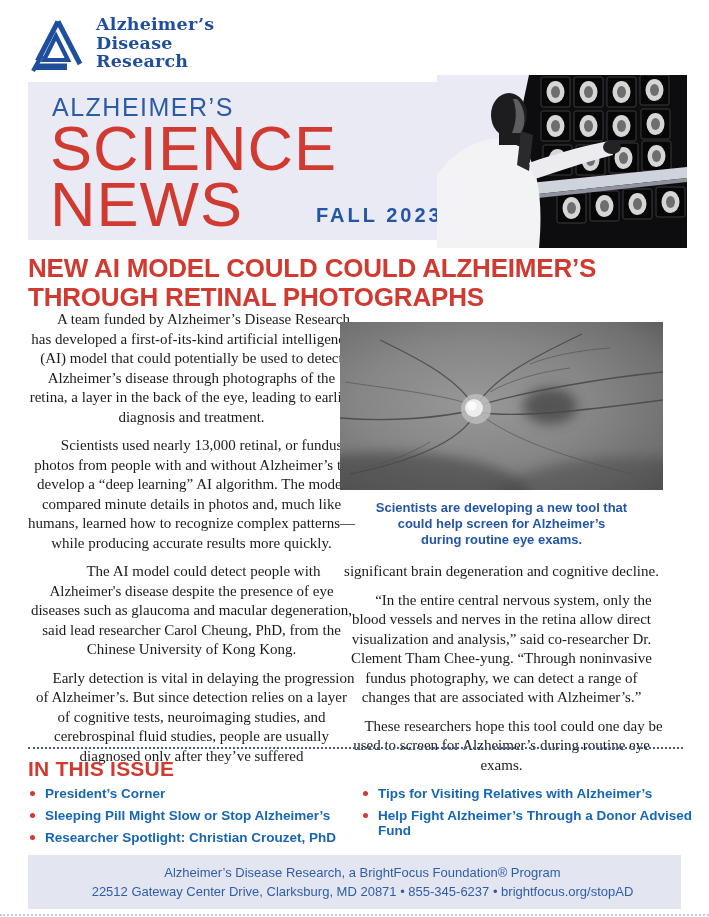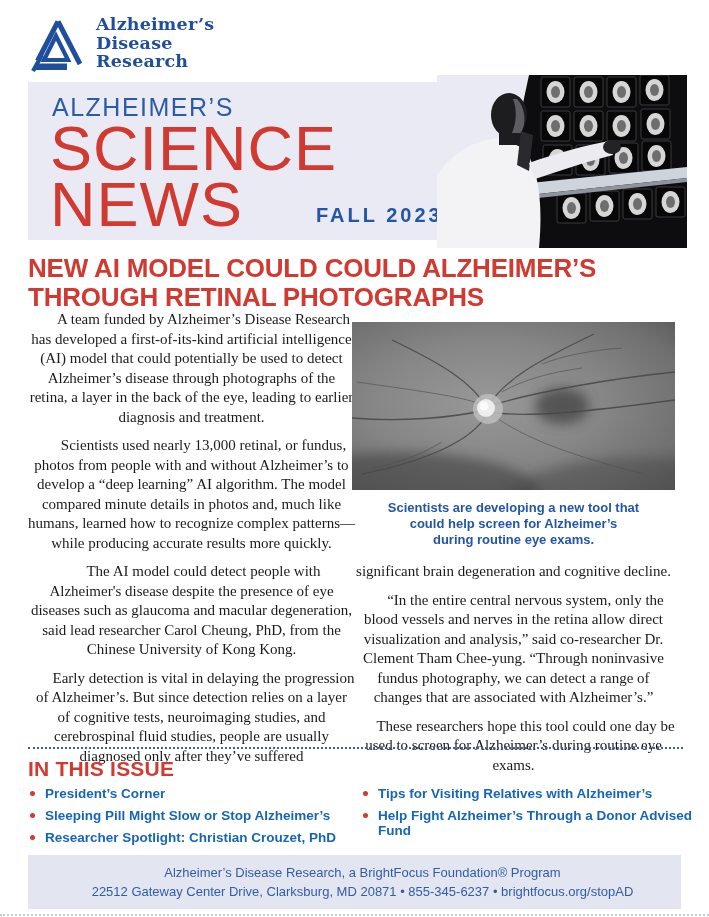--- a/index.html
+++ b/index.html
@@ -38,21 +38,21 @@
   .mast-photo { position:absolute; right:0; top:-7px; width:250px; height:173px; }
 
   
   .headline {
     position:absolute; left:28px; top:254px; width:660px;
     color:#d13a31; font-size:26px; line-height:29px; font-weight:bold; letter-spacing:-0.2px;
   }
 
   
   .col-left  { position:absolute; left:28px;  top:310px; width:327px; }
-  .col-right { position:absolute; left:352px; top:322px; width:323px; }
+  .col-right { position:absolute; left:340px; top:322px; width:323px; }
   .body-text p {
     font-family:"Liberation Serif", serif; font-size:15px; line-height:19.5px;
     color:#1b1b1b; margin-bottom:9px; text-align:center;
   }
   .body-text p.indent { text-indent:24px; }
   .retina-photo { display:block; width:323px; height:168px; }
   .photo-caption {
     margin-top:10px; text-align:center;
     color:#2456a4; font-size:13px; line-height:16px; font-weight:bold;
   }

